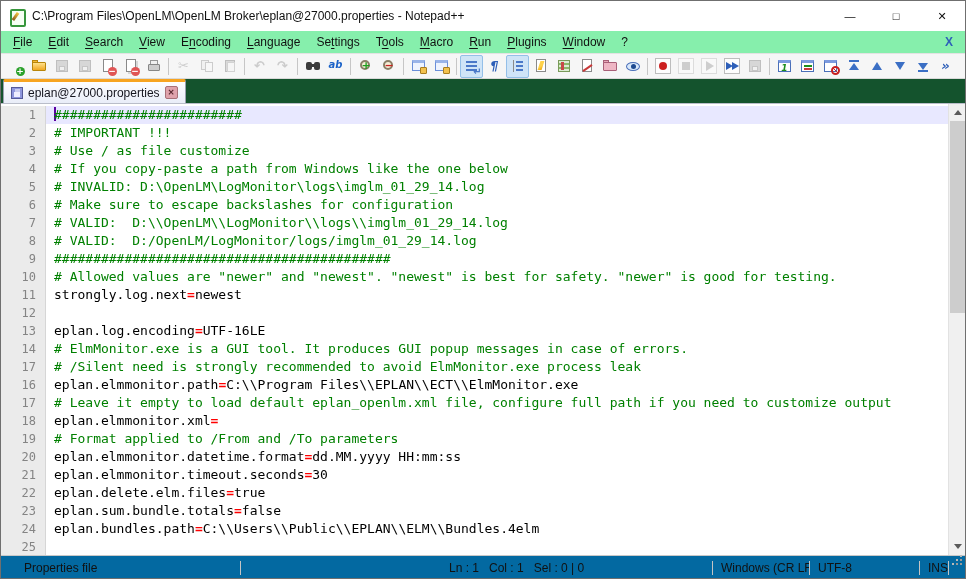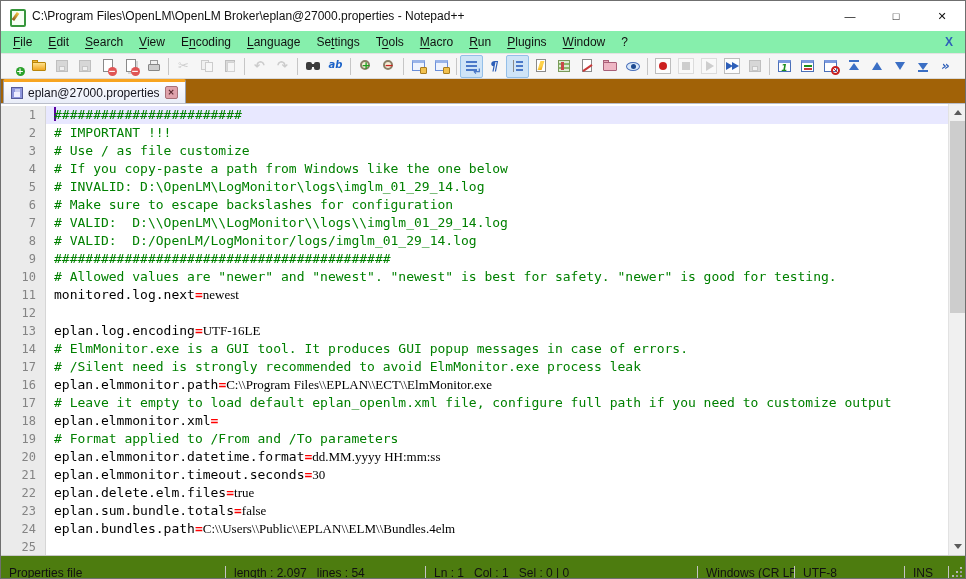--- a/index.html
+++ b/index.html
@@ -113,21 +113,21 @@
   .ic-goto-first::after { content:""; left:3px; top:5px; border-left:5px solid transparent;
     border-right:5px solid transparent; border-bottom:7px solid #3b6fc4; }
   .ic-goto-prev::before { content:""; left:3px; top:4px; border-left:5px solid transparent;
     border-right:5px solid transparent; border-bottom:8px solid #3b6fc4; }
   .ic-goto-next::before { content:""; left:3px; top:4px; border-left:5px solid transparent;
     border-right:5px solid transparent; border-top:8px solid #3b6fc4; }
   .ic-goto-last::before { content:""; left:3px; top:5px; border-left:5px solid transparent;
     border-right:5px solid transparent; border-top:7px solid #3b6fc4; }
   .ic-goto-last::after { content:""; left:3px; top:12px; width:10px; height:2px; background:#3b6fc4; }
   
-  .tabbar { height:25px; background:#a16207; border-bottom:1px solid #b9bdc9; display:flex; align-items:flex-end; padding-left:2px; }
+  .tabbar { height:25px; background:#14532d; border-bottom:1px solid #b9bdc9; display:flex; align-items:flex-end; padding-left:2px; }
   .tab { height:24px; display:inline-flex; align-items:center; gap:5px; padding:0 7px;
     border:1px solid #9aa0b0; border-bottom:none; border-top:3px solid #f7a421;
     background:linear-gradient(#fdfdff,#e9edf8); border-radius:2px 2px 0 0; }
   .tab-label { font-size:12px; color:#14141e; white-space:nowrap; }
   .tab-save { width:12px; height:12px; background:#8e96dc; border:1px solid #555a9a; position:relative; flex:0 0 12px; }
   .tab-save::before { content:""; position:absolute; left:2px; bottom:1px; width:6px; height:5px; background:#eef; }
   .tab-save::after { content:""; position:absolute; left:3px; top:1px; width:5px; height:3px; background:#c8ccf0; }
   .tab-close { width:13px; height:13px; background:#dfa2ac; border:1px solid #a87078; border-radius:2px;
     color:#5c2a32; font-size:8px; line-height:11px; text-align:center; font-weight:bold; }
   
@@ -135,32 +135,32 @@
   .ed-lines { padding-top:2px; }
   .ed-line { display:flex; height:18px; font-family:"DejaVu Sans Mono","Liberation Mono",monospace;
     font-size:13px; line-height:18px; white-space:pre; }
   .ln { flex:0 0 45px; width:45px; background:#ebebeb; border-right:1px solid #d6d6d6; color:#848484;
     text-align:right; padding-right:9px; font-size:12px; }
   .ed-code { flex:1; padding-left:8px; margin-right:17px; }
   .ed-line.current .ed-code { background:#e8e8ff; }
   .tok-c { color:#008000; }
   .tok-k { color:#000000; }
   .tok-e { color:#ff0000; font-weight:bold; }
-  .tok-v { color:#000000;font-family:Liberation Serif, serif; }
+  .tok-v { color:#000000; }
   .caret { display:inline-block; width:2px; height:14px; background:#5a00a0; vertical-align:-2px; margin-right:-2px; }
   
   .vscroll { position:absolute; top:0; right:0; width:17px; height:100%; background:#f0f0f0; border-left:1px solid #e2e2e2; }
   .vs-btn { position:absolute; left:0; width:17px; height:17px; display:flex; align-items:center; justify-content:center; }
   .vs-btn.up { top:0; } .vs-btn.down { bottom:0; }
   .vs-arr-up { border-left:4px solid transparent; border-right:4px solid transparent; border-bottom:5px solid #5a5a5a; }
   .vs-arr-dn { border-left:4px solid transparent; border-right:4px solid transparent; border-top:5px solid #5a5a5a; }
   .vs-thumb { position:absolute; left:1px; top:17px; width:15px; height:192px; background:#cdcdcd; }
   
-  .statusbar { height:25px; background:#4d7c0f; border-top:1px solid #c8c8c8; display:flex; align-items:flex-end;
-    font-size:12px; color:#111; }
+  .statusbar { height:25px; background:#0369a1; border-top:1px solid #c8c8c8; display:flex; align-items:center;
+    font-size:12px; color:#111;padding-left:15px; }
   .sb-cell { display:flex; align-items:center; padding:0 8px; border-right:1px solid #c4c4c4; white-space:pre; overflow:hidden; }
   .sb-grip { position:relative; width:16px; }
   .sb-grip::before { content:""; position:absolute; right:3px; bottom:3px; width:2px; height:2px; background:#9a9a9a;
     box-shadow:-4px 0 #9a9a9a, 0 -4px #9a9a9a, -8px 0 #b8b8b8, -4px -4px #b8b8b8, 0 -8px #b8b8b8; }
 </style>
 </head>
 <body>
 
 <div class="window">
 
@@ -334,21 +334,21 @@
         <div class="ed-line current"><span class="ln">1</span><span class="ed-code"><span class="caret"></span><span class="tok-c">########################</span></span></div>
         <div class="ed-line"><span class="ln">2</span><span class="ed-code"><span class="tok-c"># IMPORTANT !!!</span></span></div>
         <div class="ed-line"><span class="ln">3</span><span class="ed-code"><span class="tok-c"># Use / as file customize</span></span></div>
         <div class="ed-line"><span class="ln">4</span><span class="ed-code"><span class="tok-c"># If you copy-paste a path from Windows like the one below</span></span></div>
         <div class="ed-line"><span class="ln">5</span><span class="ed-code"><span class="tok-c"># INVALID: D:\OpenLM\LogMonitor\logs\imglm_01_29_14.log</span></span></div>
         <div class="ed-line"><span class="ln">6</span><span class="ed-code"><span class="tok-c"># Make sure to escape backslashes for configuration</span></span></div>
         <div class="ed-line"><span class="ln">7</span><span class="ed-code"><span class="tok-c"># VALID:  D:\\OpenLM\\LogMonitor\\logs\\imglm_01_29_14.log</span></span></div>
         <div class="ed-line"><span class="ln">8</span><span class="ed-code"><span class="tok-c"># VALID:  D:/OpenLM/LogMonitor/logs/imglm_01_29_14.log</span></span></div>
         <div class="ed-line"><span class="ln">9</span><span class="ed-code"><span class="tok-c">###########################################</span></span></div>
         <div class="ed-line"><span class="ln">10</span><span class="ed-code"><span class="tok-c"># Allowed values are "newer" and "newest". "newest" is best for safety. "newer" is good for testing.</span></span></div>
-        <div class="ed-line"><span class="ln">11</span><span class="ed-code"><span class="tok-k">monitored.log.next</span><span class="tok-e">=</span><span class="tok-v">newest</span></span></div>
+        <div class="ed-line"><span class="ln">11</span><span class="ed-code"><span class="tok-k">strongly.log.next</span><span class="tok-e">=</span><span class="tok-v">newest</span></span></div>
         <div class="ed-line"><span class="ln">12</span><span class="ed-code"></span></div>
         <div class="ed-line"><span class="ln">13</span><span class="ed-code"><span class="tok-k">eplan.log.encoding</span><span class="tok-e">=</span><span class="tok-v">UTF-16LE</span></span></div>
         <div class="ed-line"><span class="ln">14</span><span class="ed-code"><span class="tok-c"># ElmMonitor.exe is a GUI tool. It produces GUI popup messages in case of errors.</span></span></div>
         <div class="ed-line"><span class="ln">17</span><span class="ed-code"><span class="tok-c"># /Silent need is strongly recommended to avoid ElmMonitor.exe process leak</span></span></div>
         <div class="ed-line"><span class="ln">16</span><span class="ed-code"><span class="tok-k">eplan.elmmonitor.path</span><span class="tok-e">=</span><span class="tok-v">C:\\Program Files\\EPLAN\\ECT\\ElmMonitor.exe</span></span></div>
         <div class="ed-line"><span class="ln">17</span><span class="ed-code"><span class="tok-c"># Leave it empty to load default eplan_openlm.xml file, configure full path if you need to customize output</span></span></div>
         <div class="ed-line"><span class="ln">18</span><span class="ed-code"><span class="tok-k">eplan.elmmonitor.xml</span><span class="tok-e">=</span></span></div>
         <div class="ed-line"><span class="ln">19</span><span class="ed-code"><span class="tok-c"># Format applied to /From and /To parameters</span></span></div>
         <div class="ed-line"><span class="ln">20</span><span class="ed-code"><span class="tok-k">eplan.elmmonitor.datetime.format</span><span class="tok-e">=</span><span class="tok-v">dd.MM.yyyy HH:mm:ss</span></span></div>
         <div class="ed-line"><span class="ln">21</span><span class="ed-code"><span class="tok-k">eplan.elmmonitor.timeout.seconds</span><span class="tok-e">=</span><span class="tok-v">30</span></span></div>

